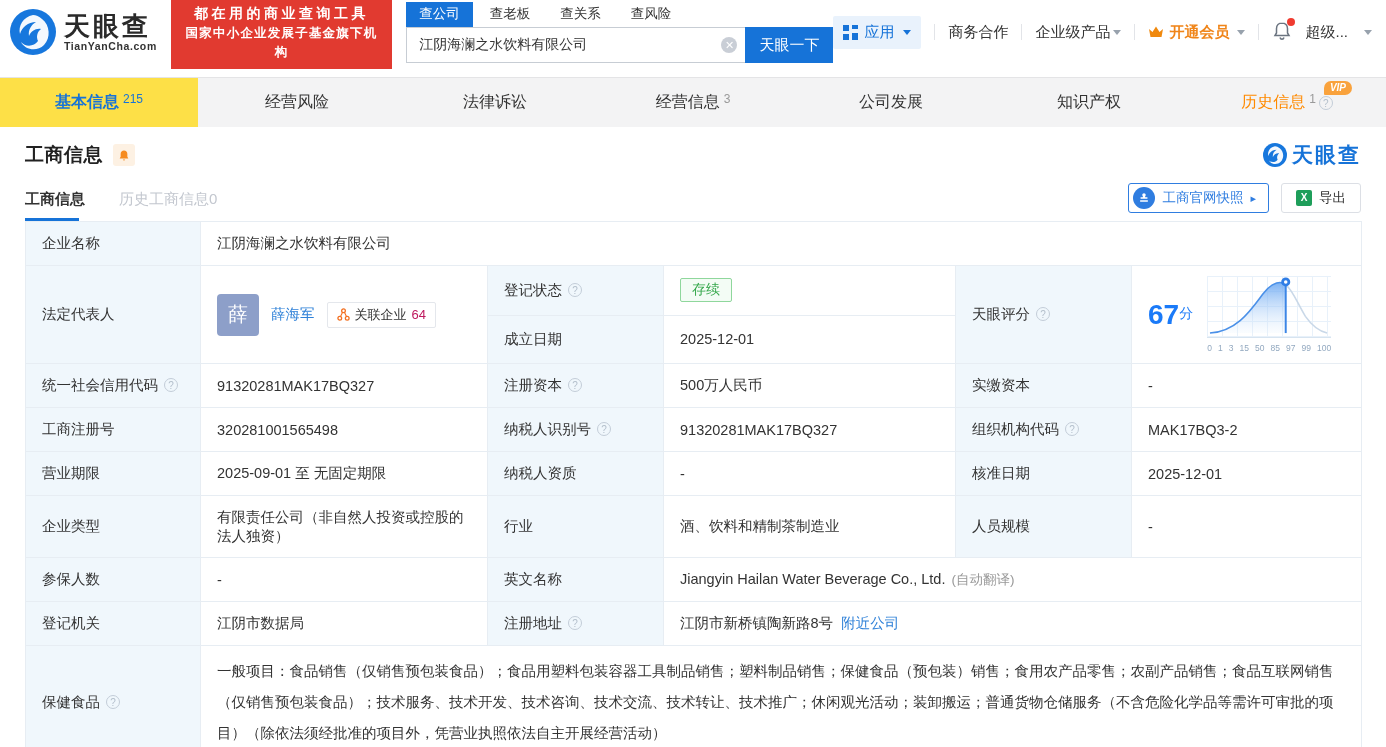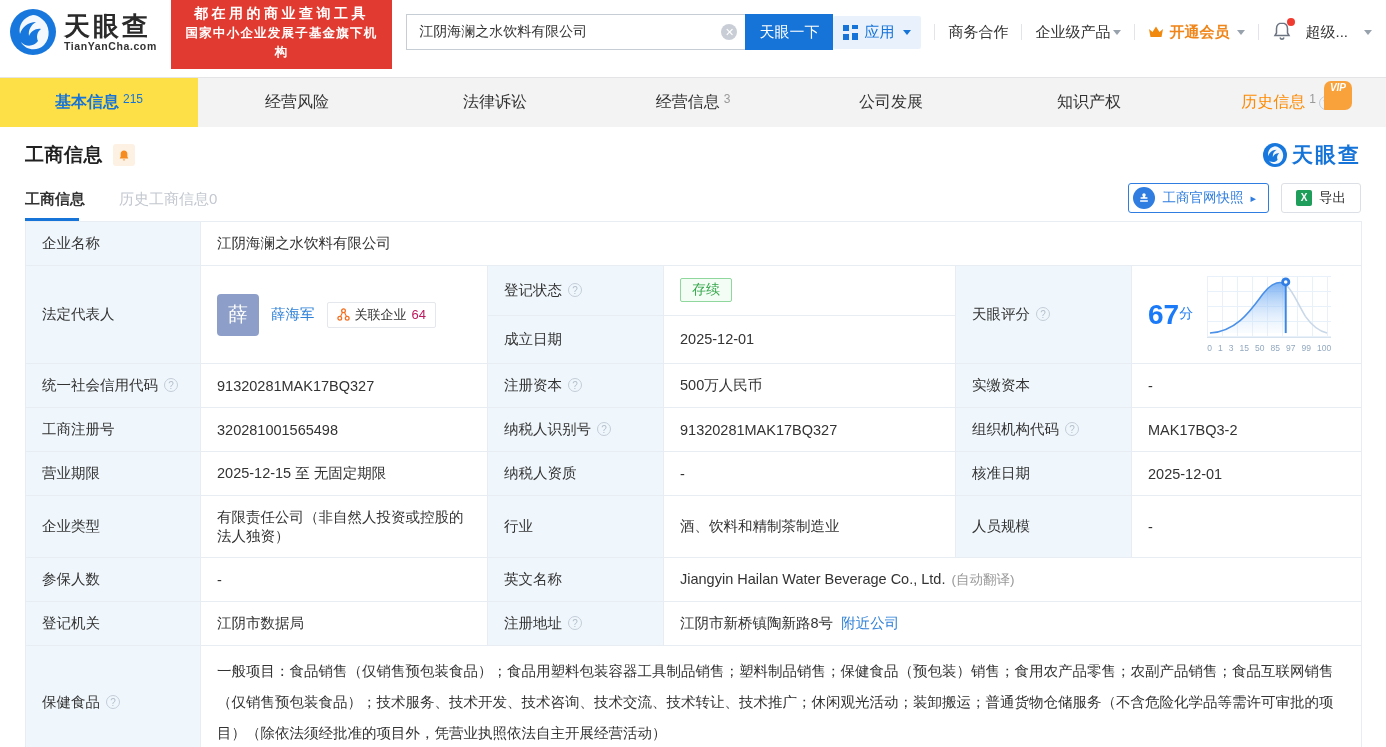--- a/index.html
+++ b/index.html
@@ -41,21 +41,21 @@
   .bell-wrap .dot { position:absolute; top:-3px; right:-3px; width:8px; height:8px; border-radius:50%; background:#f03b30;}
   .super { color:#333; }
 
   
   .ntabs { height:50px; display:flex; background:#f3f3f4; border-top:1px solid #e4e4e6; margin-top:13px;}
   .ntab { width:198px; display:flex; align-items:center; justify-content:center; font-size:16px; color:#333; cursor:pointer; position:relative;}
   .ntab .cnt { font-size:12px; color:#999; margin-left:4px; margin-top:-8px;}
   .ntab.act { background:#fde047; color:#1673d8; font-weight:700;}
   .ntab.act .cnt { color:#1673d8; font-weight:400;}
   .ntab.hist { color:#ff8a00;}
-  .vip-badge { position:absolute; top:3px; right:34px; background:#f9a23c; color:#fff; font-size:10px; font-weight:700; font-style:italic; padding:1px 6px 17px; border-radius:7px 7px 7px 1px;}
+  .vip-badge { position:absolute; top:3px; right:34px; background:#f9a23c; color:#fff; font-size:10px; font-weight:700; font-style:italic; padding:1px 6px 2px; border-radius:7px 7px 7px 1px;}
   .q { display:inline-block; width:14px; height:14px; border:1px solid #c3cdd8; border-radius:50%; color:#b3bfcb; font-size:10px; line-height:13px; text-align:center; margin-left:6px; vertical-align:1px; cursor:pointer;}
   .q::after{content:"?";}
   .q.gray-inline{ margin-left:3px;}
 
   
   .sect { padding:14px 25px 0; }
   .sect-head { display:flex; align-items:center; }
   .sect-title { font-size:19px; font-weight:700; color:#222; letter-spacing:.5px;}
   .bell-chip { width:22px; height:22px; background:#fdf1e3; border-radius:3px; margin-left:10px; display:flex; align-items:center; justify-content:center; cursor:pointer;}
   .tyc-right { margin-left:auto; display:flex; align-items:center; gap:5px;}
@@ -104,20 +104,26 @@
       <div class="dom">TianYanCha.com</div>
     </div>
   </div>
 
   <div class="banner">
     <div class="b1">都在用的商业查询工具</div>
     <div class="b2">国家中小企业发展子基金旗下机构</div>
   </div>
 
   <div class="search">
+    <div class="stabs">
+      <div class="stab act">查公司</div>
+      <div class="stab">查老板</div>
+      <div class="stab">查关系</div>
+      <div class="stab">查风险</div>
+    </div>
     <div class="sbox">
       <div class="sinput">
         <input type="text" value="江阴海澜之水饮料有限公司" style="">
         <span class="clear-ic">✕</span>
       </div>
       <button class="sbtn">天眼一下</button>
     </div>
   </div>
 
   <div class="menu">
@@ -323,21 +329,21 @@
     <td class="lab"><span>工商注册号</span></td>
     <td><span>320281001565498</span></td>
     <td class="lab"><span>纳税人识别号</span><span class="q"></span></td>
     <td><span>91320281MAK17BQ327</span></td>
     <td class="lab"><span>组织机构代码</span><span class="q"></span></td>
     <td><span>MAK17BQ3-2</span></td>
   </tr>
 
   <tr style="height:44px">
     <td class="lab"><span>营业期限</span></td>
-    <td><span>2025-12-15 至 无固定期限</span></td>
+    <td><span>2025-09-01 至 无固定期限</span></td>
     <td class="lab"><span>纳税人资质</span></td>
     <td><span>-</span></td>
     <td class="lab"><span>核准日期</span></td>
     <td><span>2025-12-01</span></td>
   </tr>
 
   <tr style="height:62px">
     <td class="lab"><span>企业类型</span></td>
     <td><span>有限责任公司（非自然人投资或控股的法人独资）</span></td>
     <td class="lab"><span>行业</span></td>

